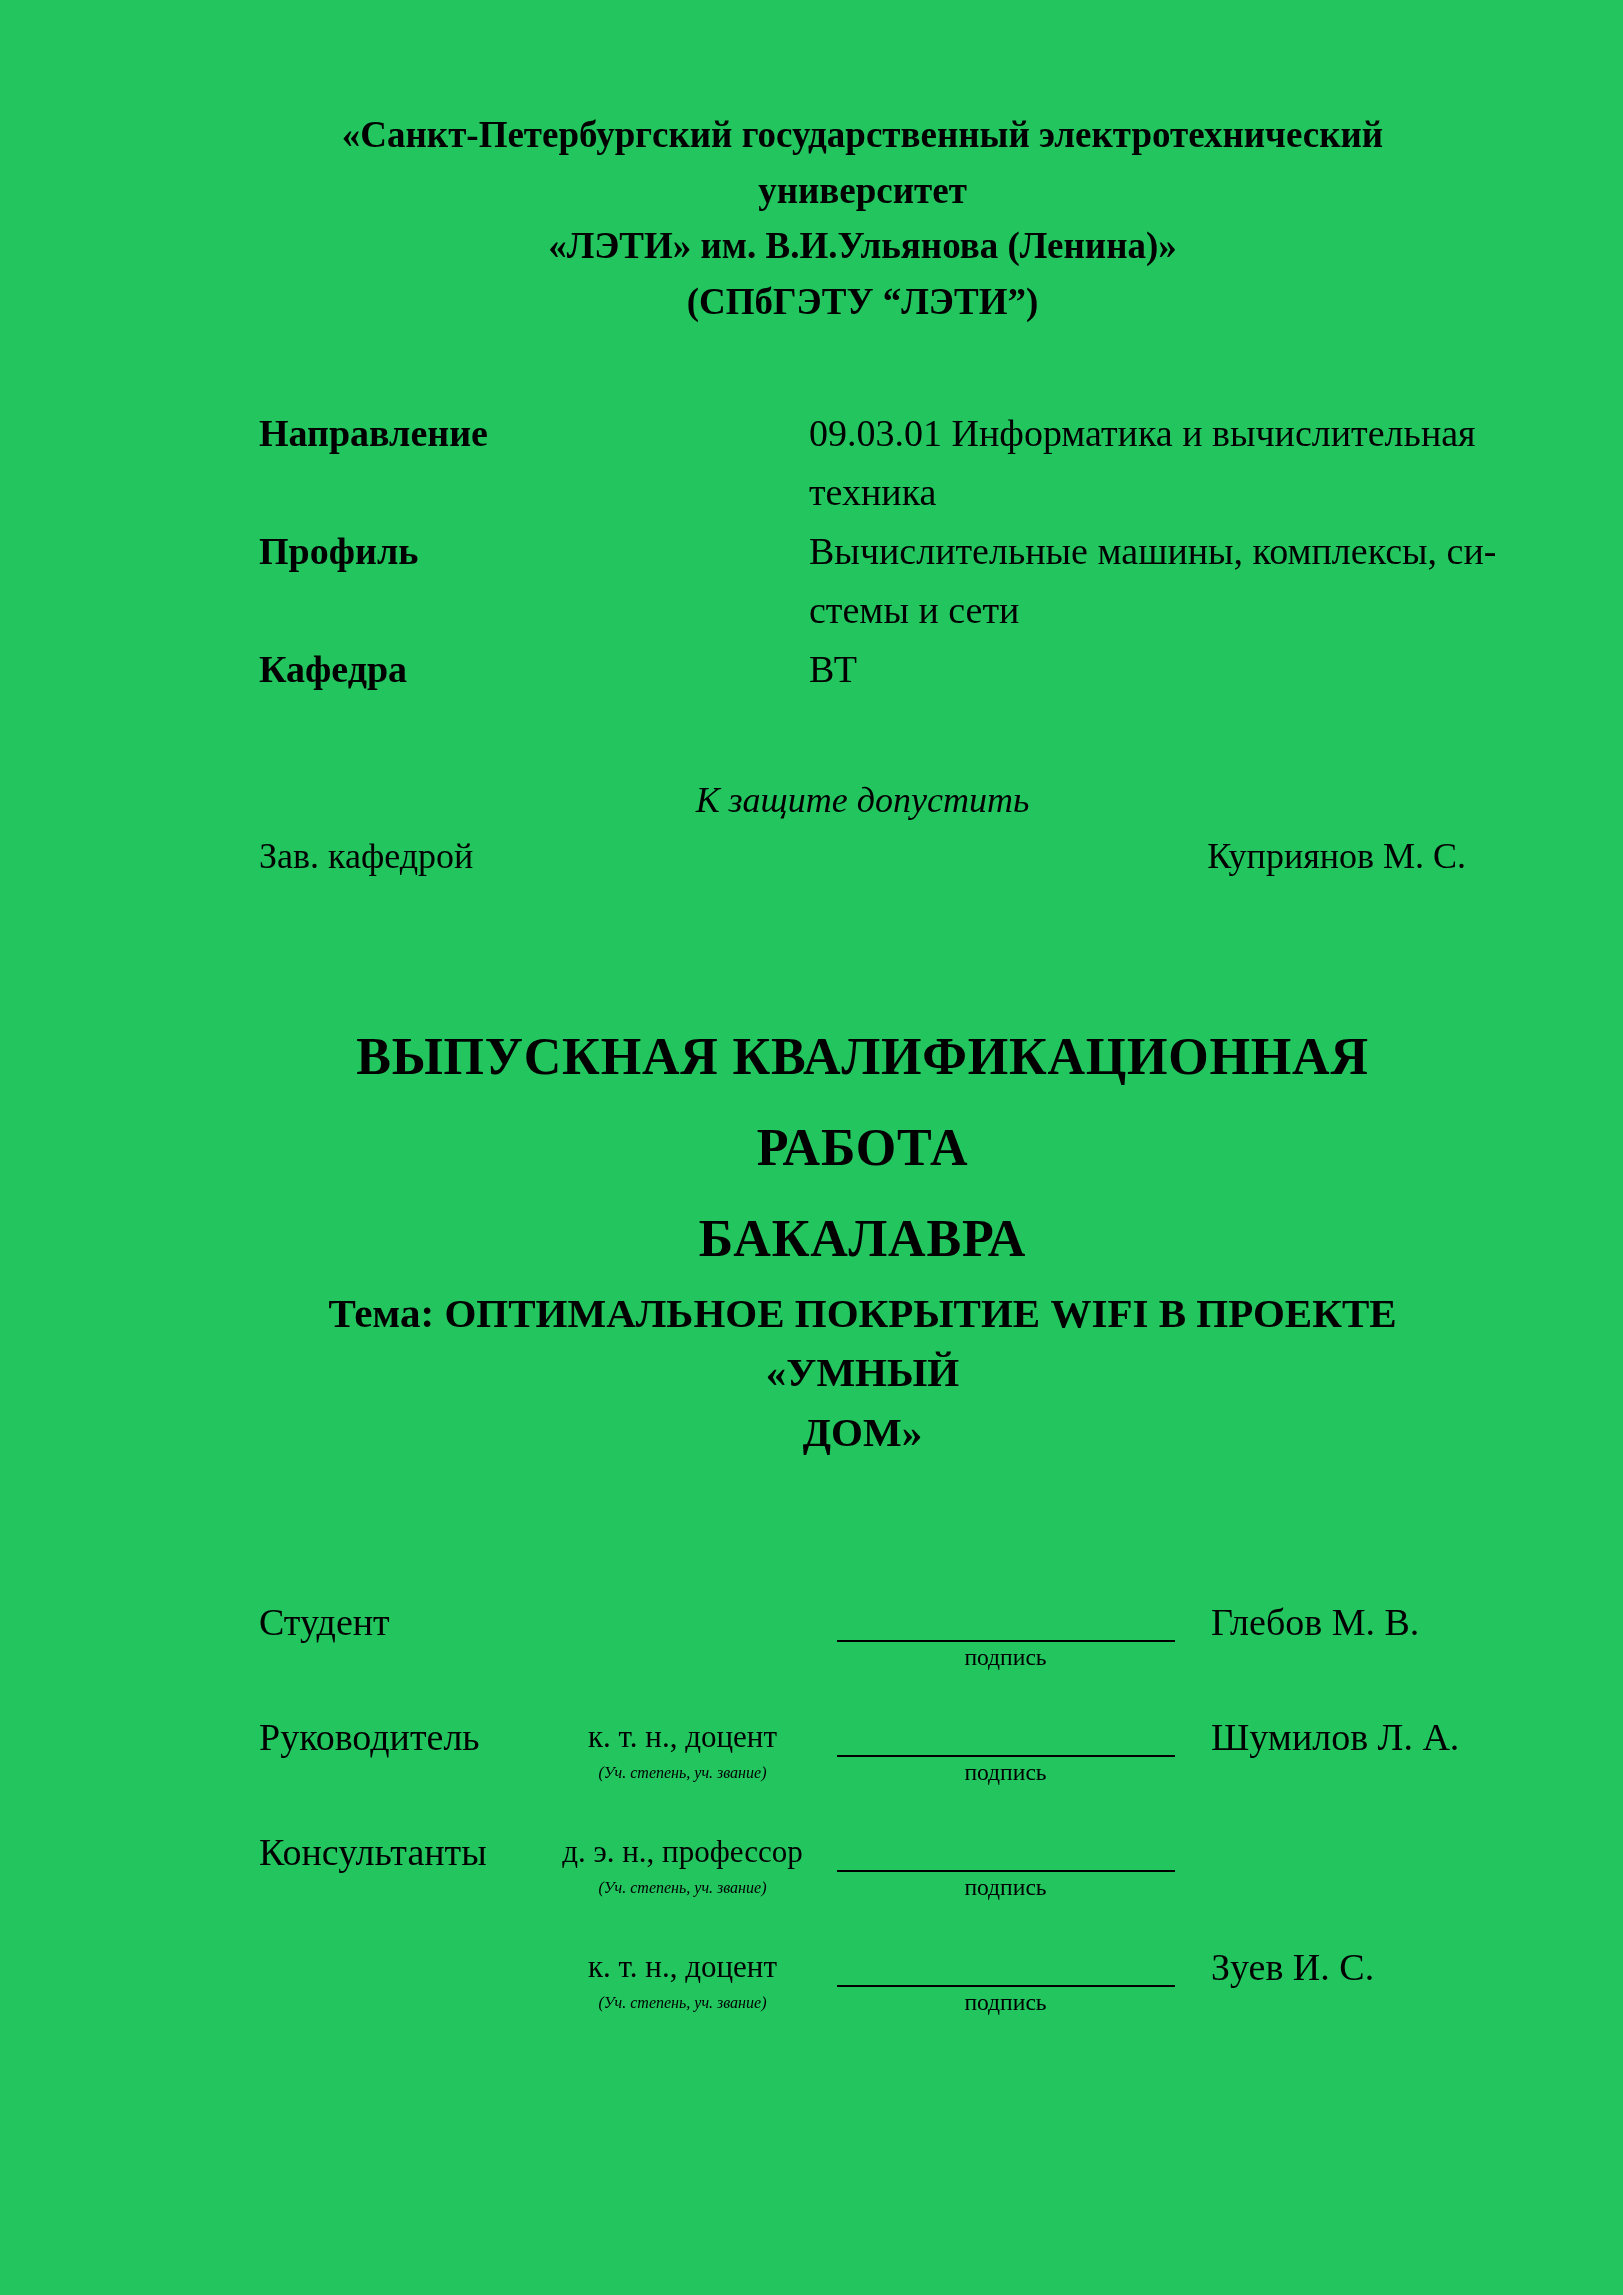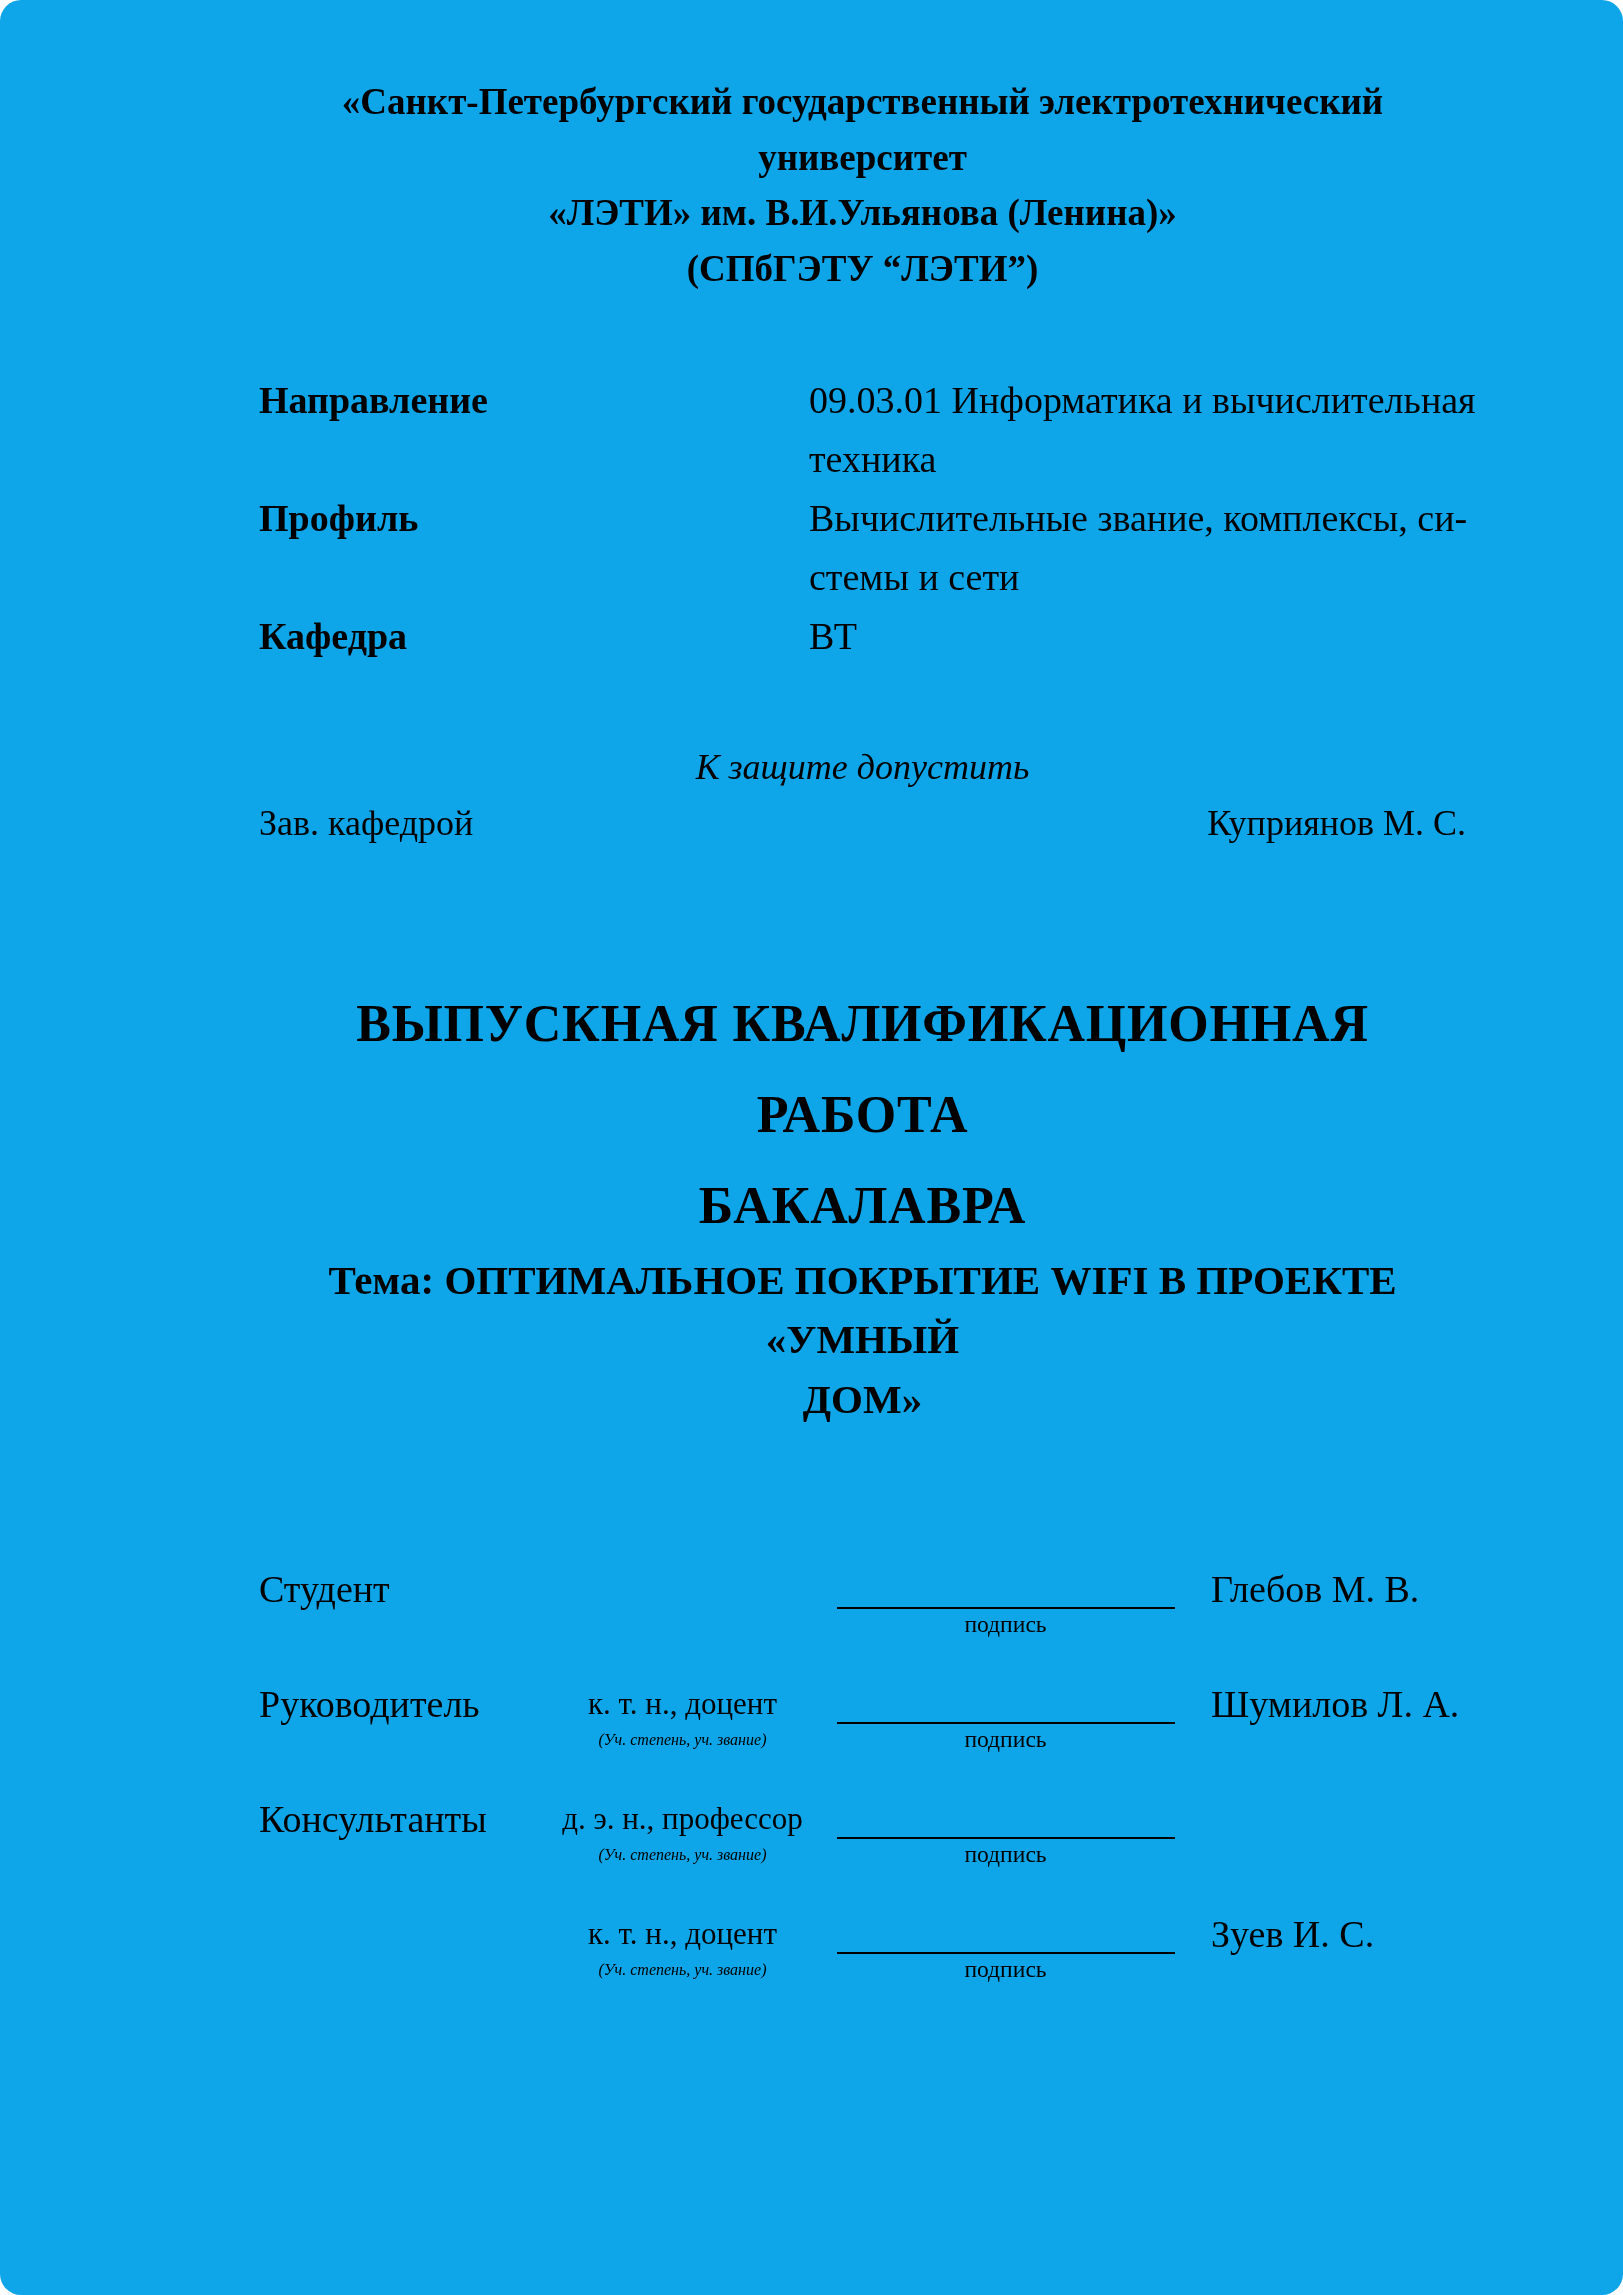--- a/index.html
+++ b/index.html
@@ -3,28 +3,27 @@
 <meta charset="utf-8">
 <style>
   html, body {
     margin: 0;
     padding: 0;
     background: #ffffff;
   }
   .page {
     width: 1623px;
     height: 2295px;
-    background: #0ea5e9;
+    background: #22c55e;
     color: #000000;
     font-family: "Liberation Serif", serif;
     box-sizing: border-box;
-    padding: 74px 157px 0 259px;
+    padding: 107px 157px 0 259px;
     position: relative;
     overflow: hidden;
-    border-radius: 21px;
   }
   .content {
     width: 1207px;
   }
   
   .univ-header {
     text-align: center;
     font-weight: bold;
     font-size: 37px;
     line-height: 1.5;
@@ -145,21 +144,21 @@
       <div class="field-row">
         <div class="field-label">Направление</div>
         <div class="field-value">
           <div>09.03.01 Информатика и вычислительная</div>
           <div>техника</div>
         </div>
       </div>
       <div class="field-row">
         <div class="field-label">Профиль</div>
         <div class="field-value">
-          <div>Вычислительные звание, комплексы, си-</div>
+          <div>Вычислительные машины, комплексы, си-</div>
           <div>стемы и сети</div>
         </div>
       </div>
       <div class="field-row">
         <div class="field-label">Кафедра</div>
         <div class="field-value">ВТ</div>
       </div>
     </div>
 
     <div class="admission">

